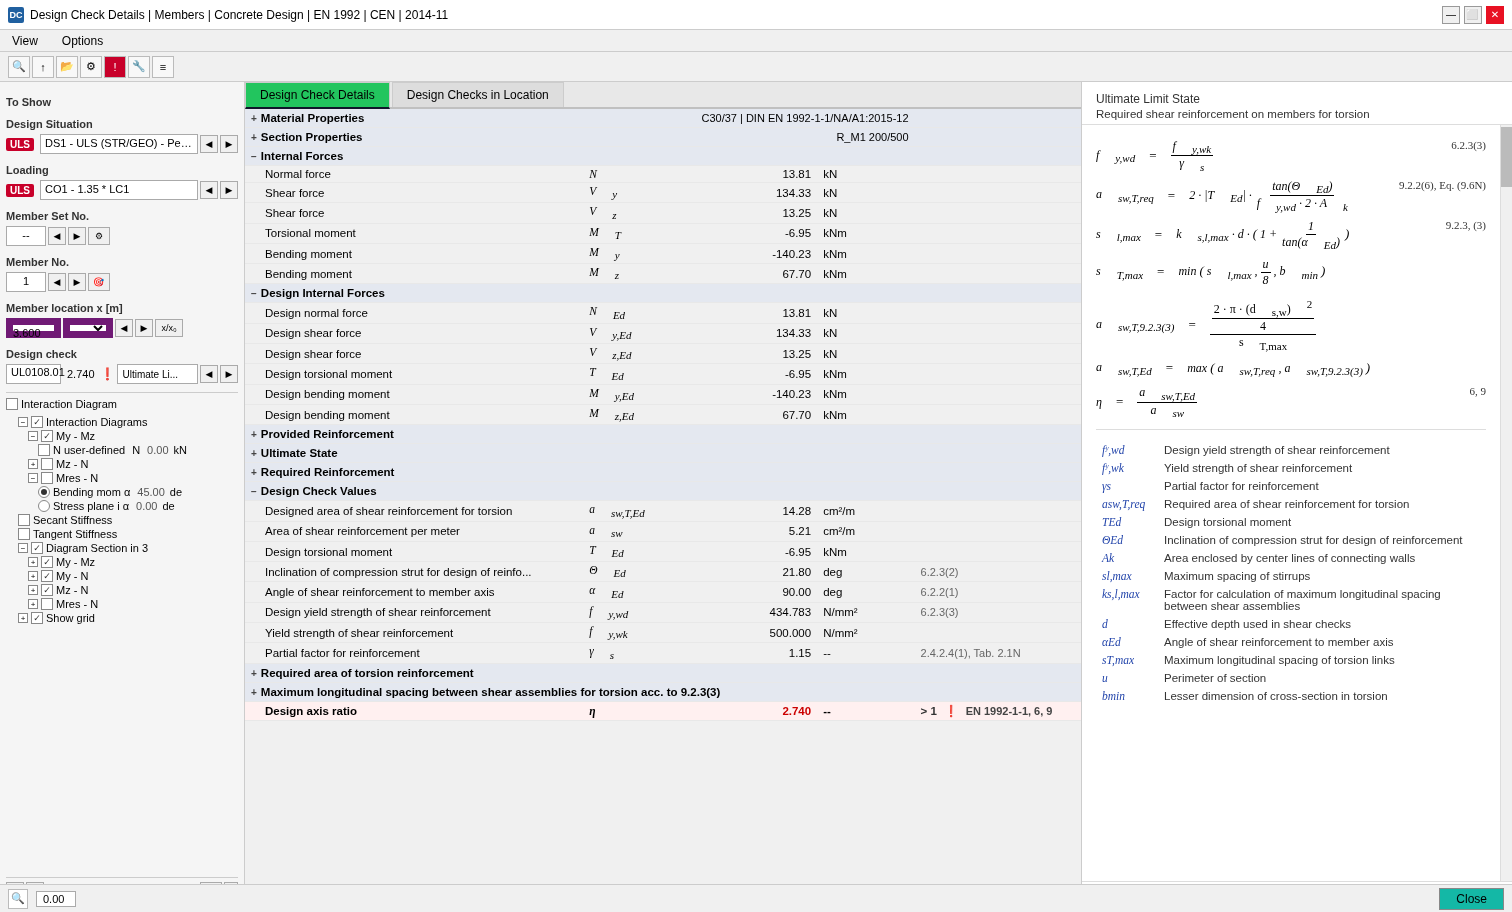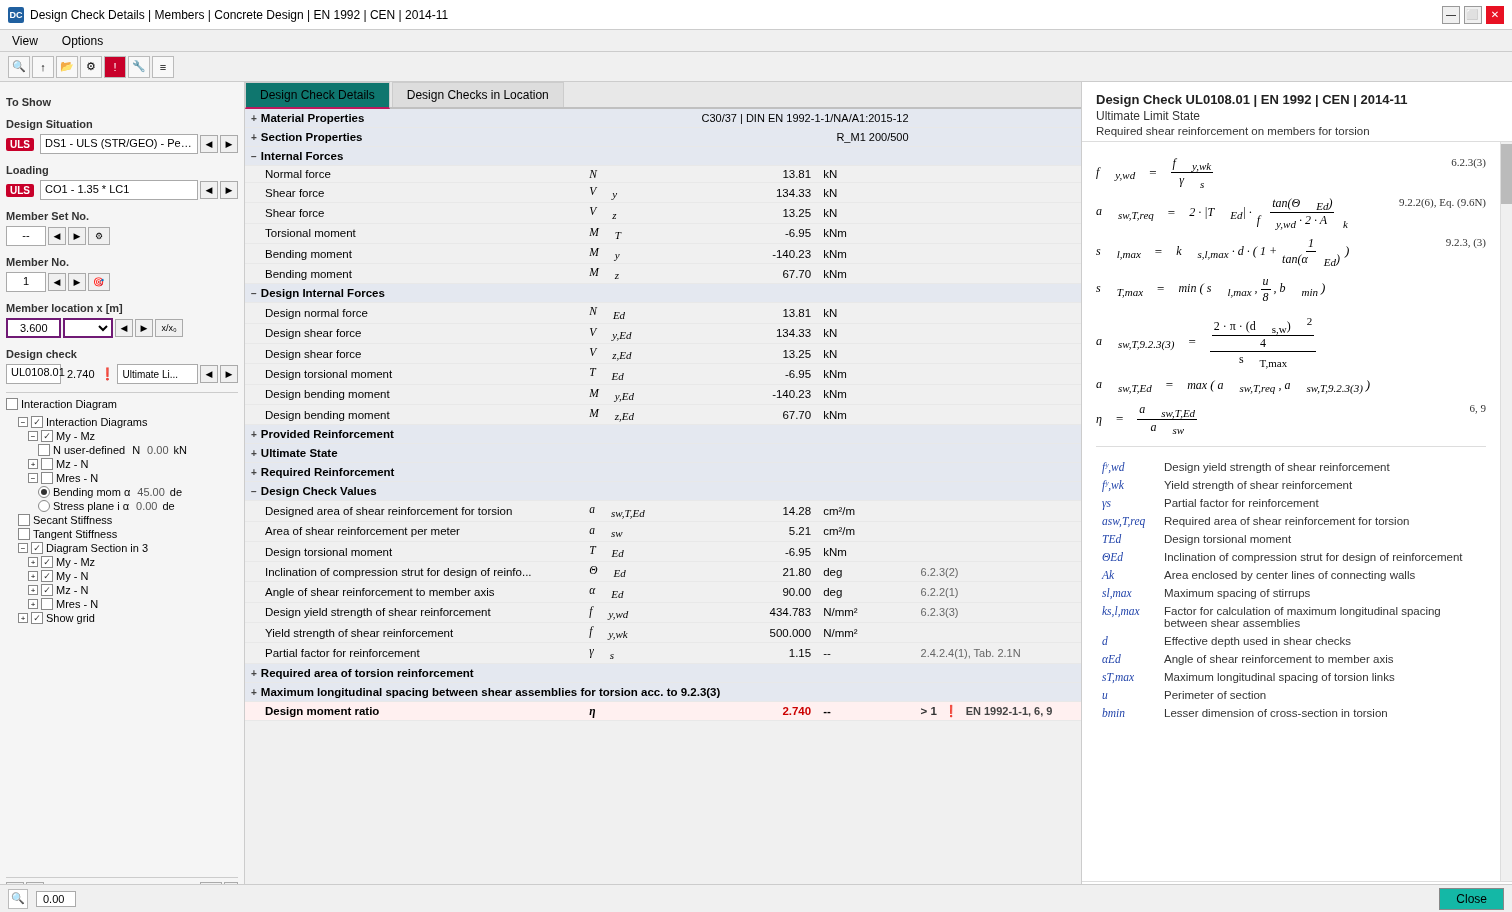--- a/index.html
+++ b/index.html
@@ -26,21 +26,21 @@
     
     .left-panel { width: 245px; background: #f5f5f5; border-right: 1px solid #ccc; display: flex; flex-direction: column; padding: 8px 6px; overflow-y: auto; flex-shrink: 0; }
     .section-label { font-size: 11px; font-weight: bold; color: #333; margin-bottom: 4px; margin-top: 6px; }
     .uls-badge { display: inline-flex; align-items: center; background: #c8002a; color: white; font-size: 10px; font-weight: bold; padding: 1px 4px; border-radius: 2px; margin-right: 4px; }
     .combo-row { display: flex; align-items: center; gap: 2px; margin-bottom: 4px; }
     .combo-box { flex: 1; border: 1px solid #aaa; background: white; padding: 2px 4px; font-size: 11px; height: 20px; overflow: hidden; white-space: nowrap; text-overflow: ellipsis; }
     .nav-btn { width: 18px; height: 18px; border: 1px solid #aaa; background: #f0f0f0; cursor: pointer; display: flex; align-items: center; justify-content: center; font-size: 9px; }
     .number-row { display: flex; align-items: center; gap: 2px; margin-bottom: 4px; }
     .num-input { width: 40px; border: 1px solid #aaa; background: white; padding: 2px 4px; font-size: 11px; height: 20px; text-align: center; }
     .loc-row { display: flex; align-items: center; gap: 2px; margin-bottom: 4px; }
-    .loc-input { width: 55px; border: 2px solid #701a75; background: white; padding: 2px 12px; font-size: 11px; height: 20px; }
+    .loc-input { width: 55px; border: 7px solid #701a75; background: white; padding: 2px 0; font-size: 11px; height: 20px; }
     .design-check-row { display: flex; align-items: center; gap: 2px; margin-bottom: 4px; }
     .dc-input { width: 55px; border: 1px solid #aaa; background: white; padding: 1px 4px; font-size: 11px; height: 20px; }
     .ratio-val { font-size: 11px; padding: 1px 4px; }
     .error-icon { color: #c00; font-size: 12px; }
     .dc-type { flex: 1; border: 1px solid #aaa; background: white; padding: 4px 4px; font-size: 10px; height: 20px; overflow: hidden; }
     
     
     .tree-section { margin-top: 4px; }
     .tree-item { display: flex; align-items: center; gap: 3px; padding: 1px 0; cursor: pointer; }
     .tree-item.indent1 { padding-left: 12px; }
@@ -52,21 +52,21 @@
     .tree-label { font-size: 11px; white-space: nowrap; }
     .tree-value { font-size: 11px; color: #555; margin-left: 4px; }
     .radio-dot { width: 12px; height: 12px; border-radius: 50%; border: 1px solid #888; background: white; flex-shrink: 0; display: flex; align-items: center; justify-content: center; }
     .radio-dot.selected::after { content: ''; width: 6px; height: 6px; border-radius: 50%; background: #333; display: block; }
     .divider-h { height: 1px; background: #ccc; margin: 4px 0; }
 
     
     .center-panel { flex: 1; display: flex; flex-direction: column; border-right: 1px solid #ccc; overflow: hidden; }
     .tab-bar { display: flex; background: #e8e8e8; border-bottom: 2px solid #c0c0c0; }
     .tab { padding: 5px 14px; font-size: 12px; cursor: pointer; border: 1px solid #ccc; border-bottom: none; margin-right: 2px; background: #ddd; }
-    .tab.active { background: #0f766e; border-bottom: 2px solid #be185d; margin-bottom: -2px; font-weight: 500; }
+    .tab.active { background: #22c55e; border-bottom: 2px solid #0f172a; margin-bottom: -2px; font-weight: 500; }
     
     .details-table { width: 100%; border-collapse: collapse; font-size: 11.5px; overflow-y: auto; }
     .details-table tr { border-bottom: 1px solid #e8e8e8; }
     .details-table td { padding: 2px 6px; vertical-align: middle; }
     .group-row { background: #e4e8f0; font-weight: 600; font-size: 11.5px; }
     .group-row td { padding: 3px 6px; }
     .expand-icon { color: #444; font-size: 10px; margin-right: 4px; cursor: pointer; }
     .indent1c { padding-left: 20px !important; }
     .val-col { text-align: right; min-width: 80px; }
     .unit-col { min-width: 50px; }
@@ -514,38 +514,37 @@
 
           <tr class="group-row">
             <td colspan="5"><span class="expand-icon">+</span><span>Required area of torsion reinforcement</span></td>
           </tr>
 
           <tr class="group-row">
             <td colspan="5"><span class="expand-icon">+</span><span>Maximum longitudinal spacing between shear assemblies for torsion acc. to 9.2.3(3)</span></td>
           </tr>
 
           <tr class="ratio-row">
-            <td class="indent1c">Design moment ratio</td>
+            <td class="indent1c">Design axis ratio</td>
             <td><span class="math-italic">η</span></td>
             <td class="val-col ratio-val-cell">2.740</td>
             <td class="unit-col">--</td>
             <td style="white-space:nowrap;">
               <span class="gt-one">&gt; 1</span>
               <span class="check-fail" style="margin:0 4px;">❗</span>
               <span class="en-ref">EN 1992-1-1, 6, 9</span>
             </td>
           </tr>
         </tbody>
       </table>
     </div>
   </div>
 
   <div class="right-panel">
     <div class="right-header">
-      <div class="right-title">Design Check UL0108.01 | EN 1992 | CEN | 2014-11</div>
       <div class="right-subtitle">Ultimate Limit State</div>
       <div class="right-subtitle2">Required shear reinforcement on members for torsion</div>
     </div>
 
     <div class="right-scroll-outer">
       <div class="right-content">
 
         <div class="formula-block">
 
           <div class="formula-line">

